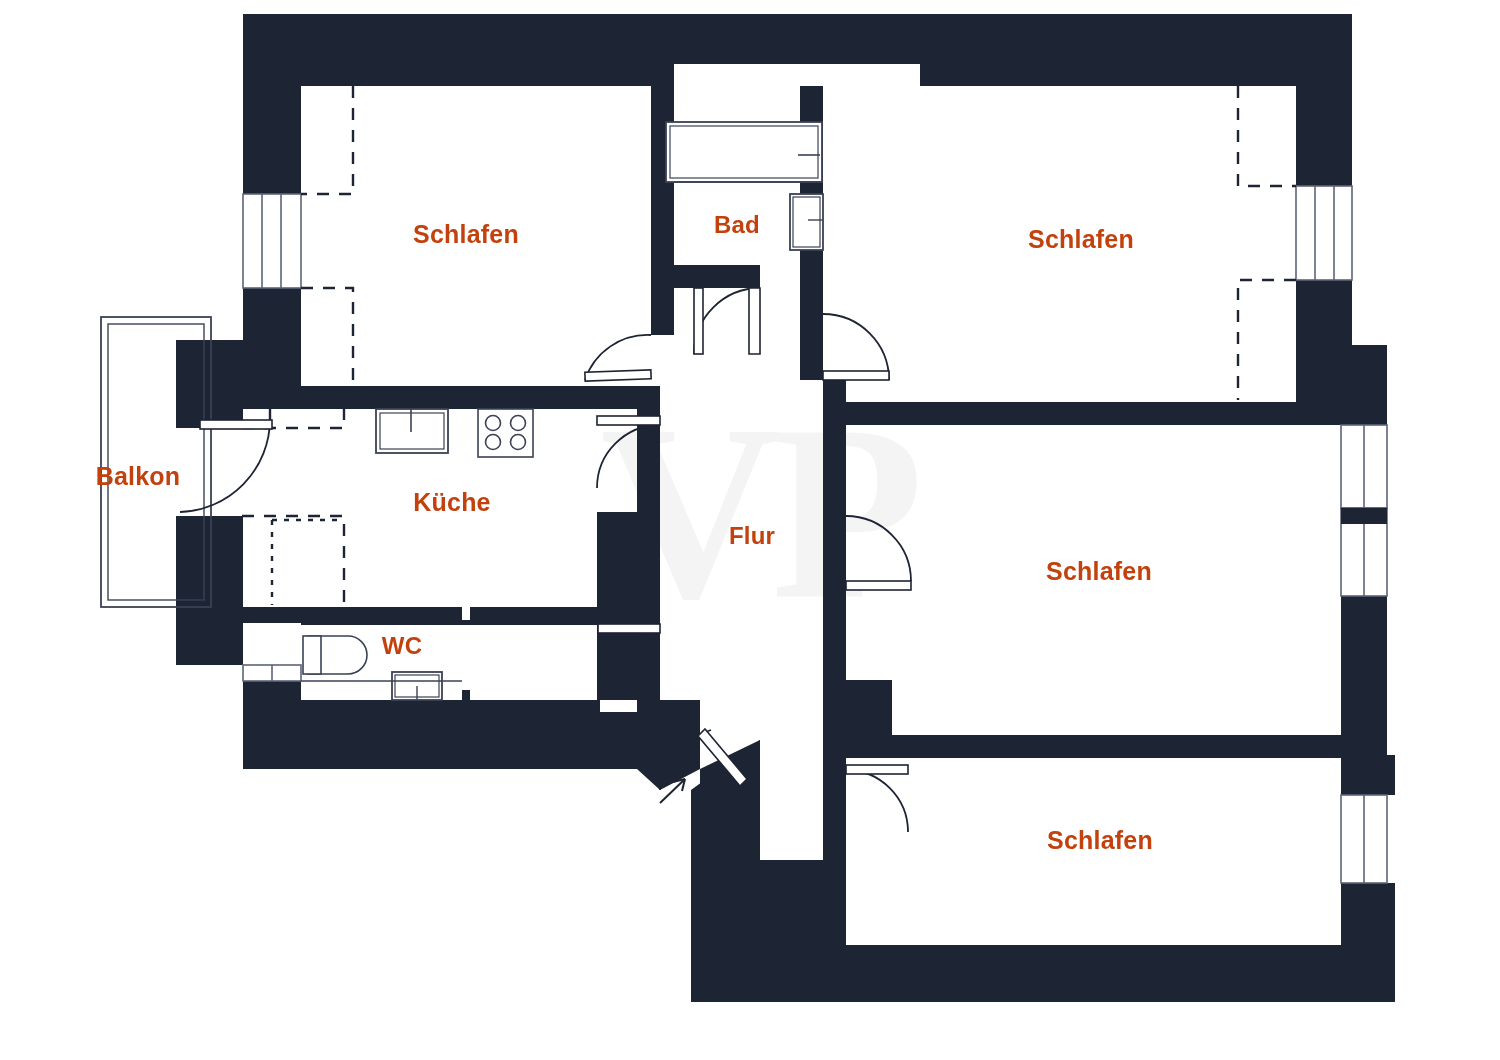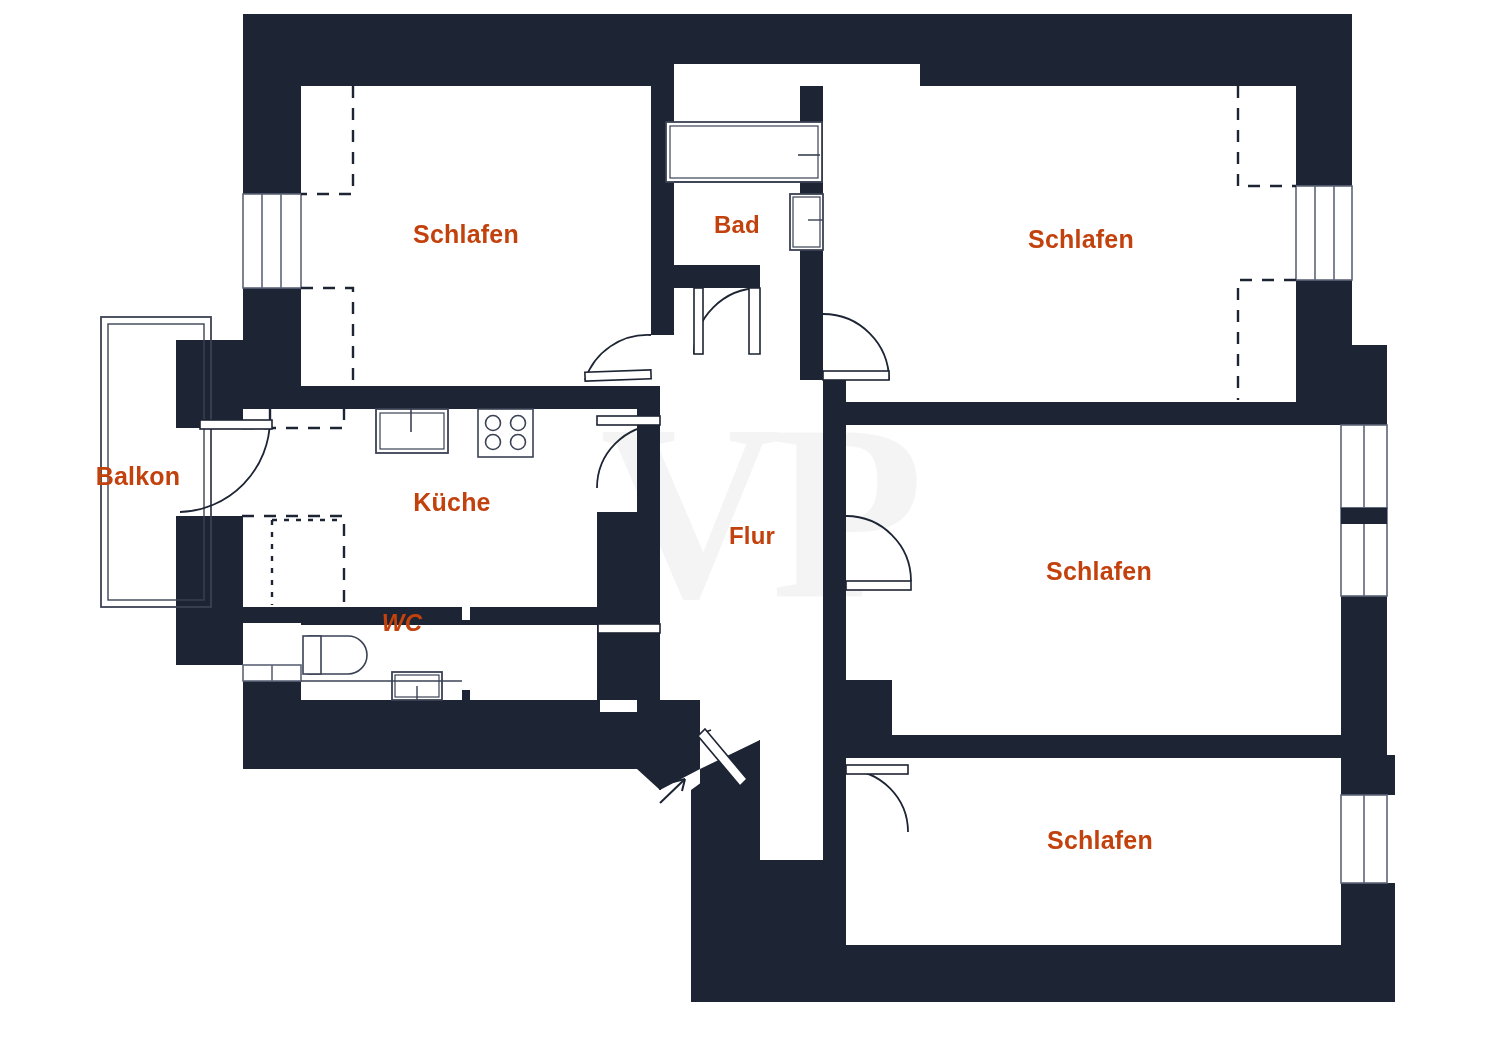--- a/index.html
+++ b/index.html
@@ -287,17 +287,17 @@
   <div class="room-label label-lg" style="left:1081px; top:239px;">Schlafen</div>
 
   <div class="room-label label-lg" style="left:138px; top:476px;">Balkon</div>
 
   <div class="room-label label-lg" style="left:427px; top:502px;margin-left:25px;">Küche</div>
 
   <div class="room-label label-md" style="left:752px; top:536px;">Flur</div>
 
   <div class="room-label label-lg" style="left:1099px; top:571px;">Schlafen</div>
 
-  <div class="room-label label-md" style="left:402px; top:623px;font-style:italic;">WC</div>
+  <div class="room-label label-md" style="left:402px; top:646px;">WC</div>
 
   <div class="room-label label-lg" style="left:1100px; top:840px;">Schlafen</div>
 
 </div>
 
 </body></html>

